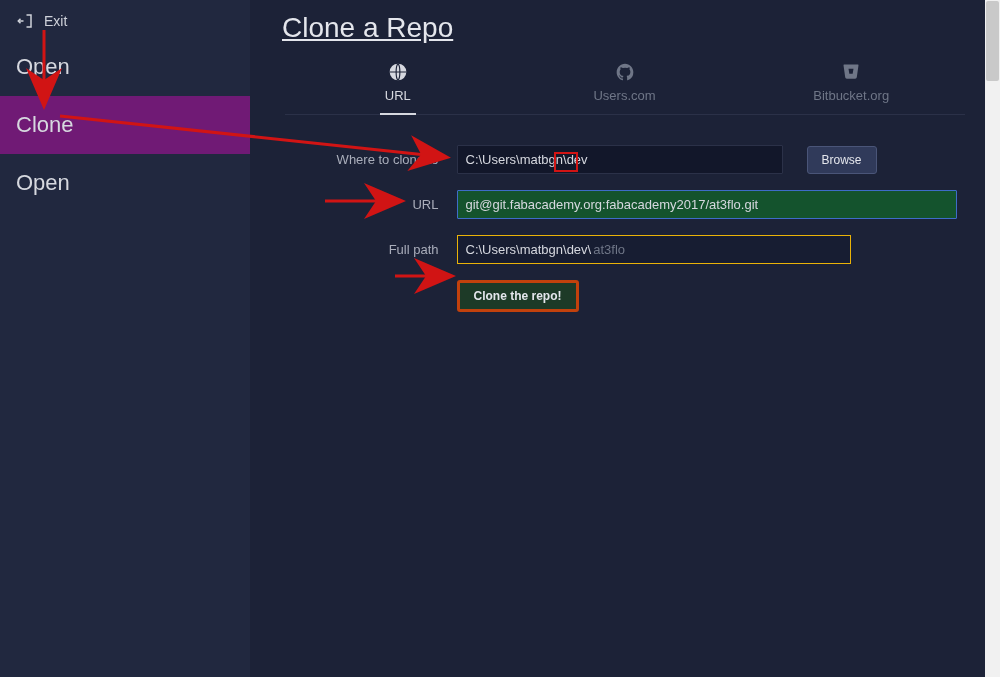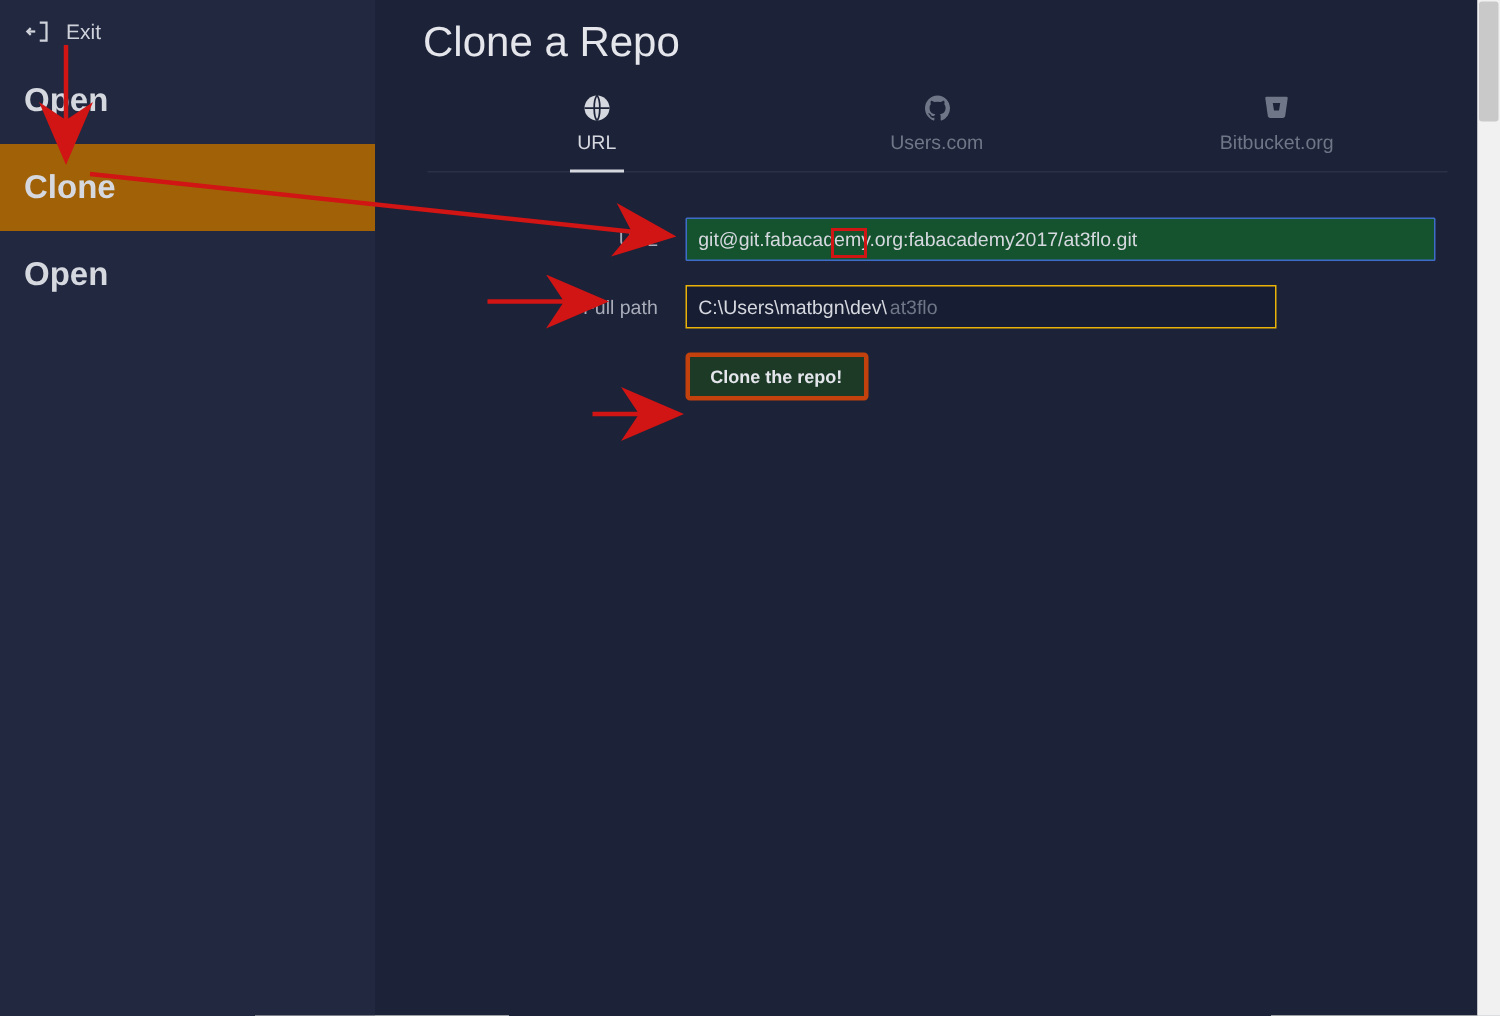--- a/index.html
+++ b/index.html
@@ -19,32 +19,32 @@
   .sidebar {
     width: 250px; height: 100%; background: #21283f; display: flex; flex-direction: column;
     padding-top: 4px;
   }
   .exit-row {
     display: flex; align-items: center; gap: 10px; padding: 8px 16px; color: #cfd2da; font-size: 14px;
     cursor: pointer;
   }
   .exit-row svg { width: 18px; height: 18px; stroke: #cfd2da; }
   .side-item {
-    padding: 16px 16px; font-size: 22px; font-weight: 700; color: #d6d8df; cursor: pointer;
+    padding: 16px 16px; font-size: 22px; font-weight: 400; color: #d6d8df; cursor: pointer;
   }
   .side-item.active {
-    background: #a16207;
+    background: #701a75;
   }
 
   
   .main {
     flex: 1; padding: 12px 18px 0 32px; position: relative;
   }
   .title {
-    font-size: 28px; font-weight: 300; color: #e4e6ec; margin-bottom: 10px;
+    font-size: 28px; font-weight: 300; color: #e4e6ec; margin-bottom: 10px; text-decoration: underline;
   }
   .tabs {
     display: flex; justify-content: space-around; width: 680px; margin: 0 auto 6px auto;
     border-bottom: 1px solid #2b3148;
   }
   .tab {
     flex: 1; text-align: center; padding: 8px 0 10px 0; cursor: pointer; color: #6f7687;
     position: relative;
   }
   .tab .ico { display: block; margin: 0 auto 4px auto; width: 20px; height: 20px; }
@@ -138,20 +138,27 @@
       </div>
       <div class="tab">
         <svg class="ico" viewBox="0 0 24 24" fill="currentColor">
           <path d="M3 4l2 14c0 1 1 2 2 2h10c1 0 2-1 2-2l2-14c0-1-1-1-1-1H4c0 0-1 0-1 1zm6 4h6l-1 6h-4l-1-6z"></path>
         </svg>
         <span class="tab-label">Bitbucket.org</span>
       </div>
     </div>
 
     <div class="form">
+      <div class="row">
+        <div class="lbl">Where to clone to</div>
+        <div class="field-wrap">
+          <input class="text" type="text" value="C:\Users\matbgn\dev" style="">
+          <button class="btn">Browse</button>
+        </div>
+      </div>
 
       <div class="row">
         <div class="lbl">URL</div>
         <div class="field-wrap">
           <input class="text wide" type="text" value="git@git.fabacademy.org:fabacademy2017/at3flo.git" style="">
         </div>
       </div>
 
       <div class="row">
         <div class="lbl">Full path</div>

